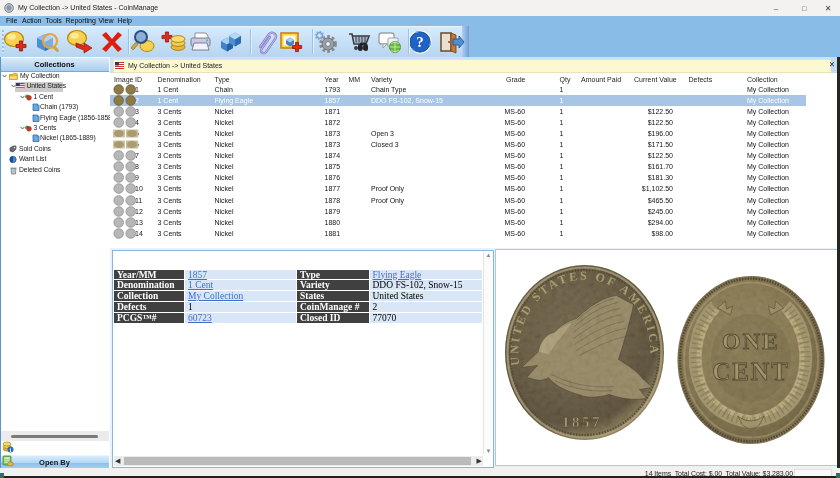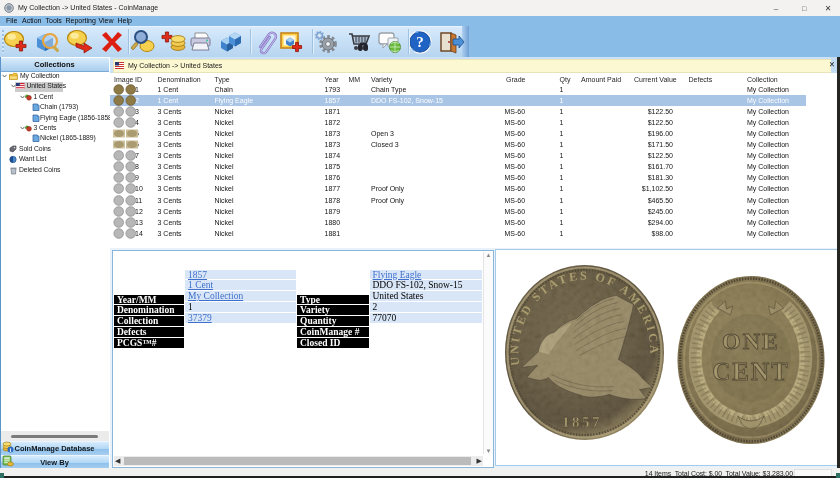--- a/index.html
+++ b/index.html
@@ -40,21 +40,21 @@
   .row span{position:absolute;font-size:7px;color:#141414;line-height:11.1px;white-space:nowrap;}
   .rowsel{background:#a8c5e6;}
   .rowsel span{color:#fdfdfd;}
   .cv{text-align:right;width:50px;}
   
   #bottomzone{left:110px;top:248px;width:730px;height:220px;background:#e9f2fb;}
   #detailpanel{position:absolute;left:2px;top:2px;width:380px;height:216px;background:#fff;border:1px solid #88b6da;}
   #imagepanel{position:absolute;left:385px;top:1px;width:342px;height:215px;background:#fff;border:1px solid #a5cbe8;}
   #dethdr{left:1px;top:3px;width:367px;height:14px;background:#c9c9f1;
       font-size:10px;font-weight:bold;color:#000;text-align:center;line-height:14px;}
-  .dl{background:#000000;color:#fff;font-family:"Liberation Serif",serif;font-weight:bold;font-size:9.5px;line-height:10.8px;padding-left:3px;position:absolute;margin-top:25px;}
+  .dl{background:#404040;color:#fff;font-family:"Liberation Serif",serif;font-weight:bold;font-size:9.5px;line-height:10.8px;padding-left:3px;position:absolute;}
   .dv{background:#d9e6f7;font-family:"Liberation Serif",serif;font-size:9.5px;line-height:10.8px;padding-left:3px;position:absolute;color:#000;}
   .dv a{color:#3e6fcc;text-decoration:underline;}
   
   #vscroll{left:370px;top:1px;width:9px;height:202px;background:#fbfbfb;border-left:1px solid #e4e4e4;}
   #hscroll{left:1px;top:205px;width:369px;height:10px;background:#ececec;}
   #hthumb{left:10px;top:1px;width:347px;height:8px;background:#bbbbbb;}
   
   #statusbar{left:0;top:468px;width:840px;height:10px;background:#f1f1f0;font-size:7px;letter-spacing:-0.08px;color:#222;}
   #statusbox{left:794px;top:1px;width:36px;height:8px;background:#fafafa;border:1px solid #e0e0e0;}
   #botline{left:0px;top:476px;width:840px;height:2px;background:#20201e;}
@@ -285,22 +285,21 @@
         <svg style="position:absolute;left:8.5px;top:1px;" width="9" height="9" viewBox="0 0 9 9">
           <path d="M2 2.5 h5 l-0.5 5.5 h-4 z" fill="#b9c2cc" stroke="#5a646e" stroke-width="0.6"></path>
           <rect x="1.4" y="1.6" width="6.2" height="1" fill="#8a949e"></rect>
         </svg>
         <span style="position:absolute;left:19px;">Deleted Coins</span>
       </div>
     </div>
 
   <div id="graybar" class="abs"></div>
   <div id="grip" class="abs"></div>
-  <div class="navbtn abs" style="top:384px;">CoinManage Database</div>
-  <div class="navbtn abs" style="top:397.5px;">View By</div>
+  <div class="navbtn abs" style="top:397.5px;">Open By</div>
 </div>
 
 <div id="tabzone" class="abs">
   <div id="tabbar" class="abs"><span style="margin-left:14px;">My Collection -&gt; United States</span></div>
   <div id="tabx" class="abs">✕</div>
 </div>
 <svg class="abs" style="left:115px;top:61.5px" width="9" height="7" viewBox="0 0 9 7">
   <rect width="9" height="7" fill="#c33"></rect>
     <rect width="9" height="1" y="1" fill="#fff"></rect>
     <rect width="9" height="1" y="3" fill="#fff"></rect>
@@ -536,28 +535,28 @@
         <div class="dl" style="left: 1px; top: 18.5px; width: 67px; height: 9.9px;">Year/MM</div>
         <div class="dv" style="left: 72px; top: 18.5px; width: 108px; height: 9.9px;"><a>1857</a></div>
         <div class="dl" style="left: 184px; top: 18.5px; width: 68.5px; height: 9.9px;">Type</div>
         <div class="dv" style="left: 256.5px; top: 18.5px; width: 109.5px; height: 9.9px;"><a>Flying Eagle</a></div>
         <div class="dl" style="left: 1px; top: 29.3px; width: 67px; height: 9.9px;">Denomination</div>
         <div class="dv" style="left: 72px; top: 29.3px; width: 108px; height: 9.9px;"><a>1 Cent</a></div>
         <div class="dl" style="left: 184px; top: 29.3px; width: 68.5px; height: 9.9px;">Variety</div>
         <div class="dv" style="left: 256.5px; top: 29.3px; width: 109.5px; height: 9.9px;">DDO FS-102, Snow-15</div>
         <div class="dl" style="left: 1px; top: 40.1px; width: 67px; height: 9.9px;">Collection</div>
         <div class="dv" style="left: 72px; top: 40.1px; width: 108px; height: 9.9px;"><a>My Collection</a></div>
-        <div class="dl" style="left: 184px; top: 40.1px; width: 68.5px; height: 9.9px;">Quantity</div>
+        <div class="dl" style="left: 184px; top: 40.1px; width: 68.5px; height: 9.9px;">States</div>
         <div class="dv" style="left: 256.5px; top: 40.1px; width: 109.5px; height: 9.9px;">United States</div>
         <div class="dl" style="left: 1px; top: 50.9px; width: 67px; height: 9.9px;">Defects</div>
         <div class="dv" style="left: 72px; top: 50.9px; width: 108px; height: 9.9px;">1</div>
         <div class="dl" style="left: 184px; top: 50.9px; width: 68.5px; height: 9.9px;">CoinManage #</div>
         <div class="dv" style="left: 256.5px; top: 50.9px; width: 109.5px; height: 9.9px;">2</div>
         <div class="dl" style="left: 1px; top: 61.7px; width: 67px; height: 9.9px;">PCGS™#</div>
-        <div class="dv" style="left: 72px; top: 61.7px; width: 108px; height: 9.9px;"><a>37379</a></div>
+        <div class="dv" style="left: 72px; top: 61.7px; width: 108px; height: 9.9px;"><a>60723</a></div>
         <div class="dl" style="left: 184px; top: 61.7px; width: 68.5px; height: 9.9px;">Closed ID</div>
         <div class="dv" style="left: 256.5px; top: 61.7px; width: 109.5px; height: 9.9px;">77070</div>
       </div>
     <div id="vscroll" class="abs">
       <div style="position:absolute;top:0;left:0;width:9px;text-align:center;font-size:6px;color:#888;">▲</div>
       <div style="position:absolute;bottom:0;left:0;width:9px;text-align:center;font-size:6px;color:#888;">▼</div>
     </div>
     <div id="hscroll" class="abs">
       <div style="position:absolute;left:1px;top:1px;font-size:7px;color:#333;line-height:8px;">◀</div>
       <div id="hthumb" class="abs"></div>

